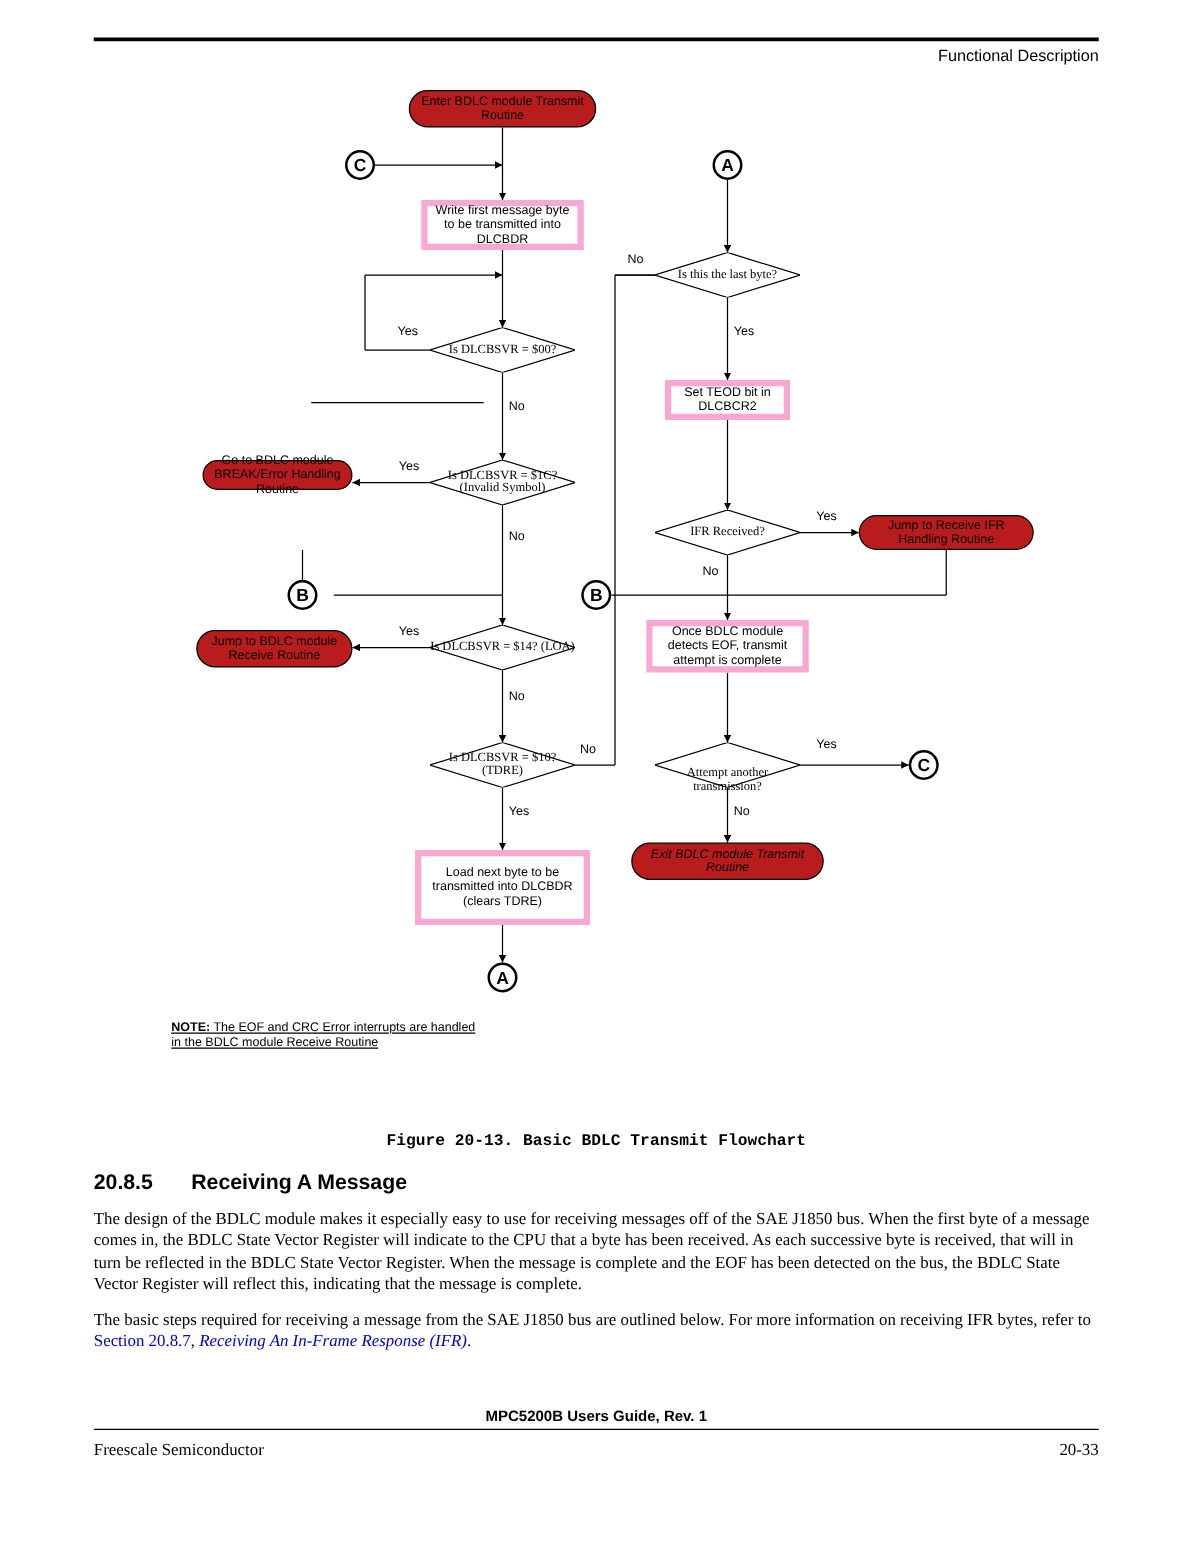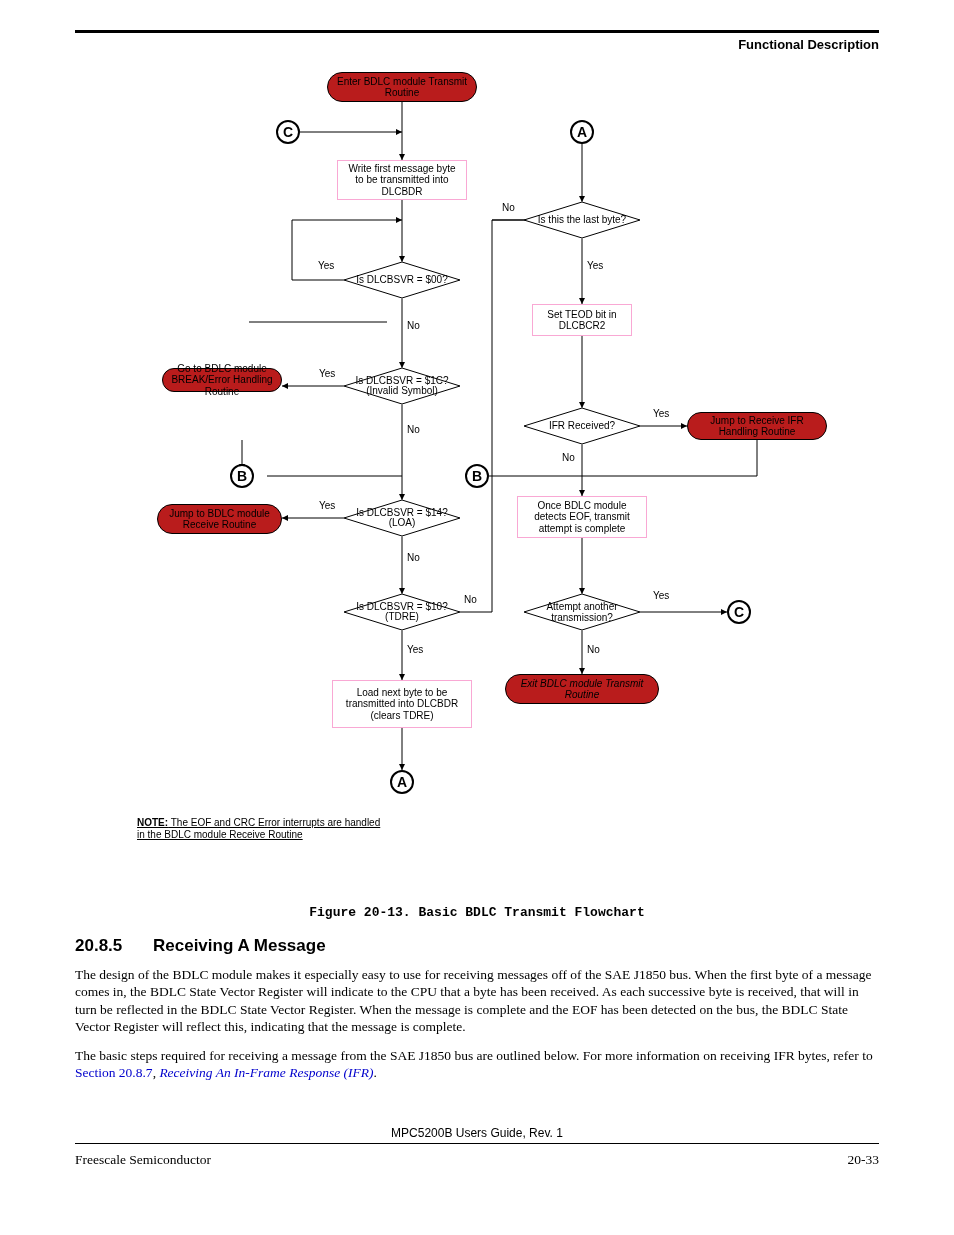--- a/index.html
+++ b/index.html
@@ -1,36 +1,36 @@
 <!DOCTYPE html>
 <html><head>
 <meta charset="utf-8">
 <style>
   * { box-sizing: border-box; }
   body { margin: 0; padding: 0; font-family: "Times New Roman", serif; background: #fff; width: 954px; }
   .page { padding: 30px 75px 30px 75px; }
   .top-rule { height: 3px; background: #000; margin-bottom: 4px; }
-  .header-right { text-align: right; font-family: Arial, Helvetica, sans-serif; font-weight: bold; font-size: 13px; margin-bottom: 20px; }
+  .header-right { text-align: right; font-family: Arial, Helvetica, sans-serif; font-weight: normal; font-size: 13px; margin-bottom: 20px; }
   .diagram { position: relative; width: 800px; height: 825px; margin: 0 auto 8px auto; font-family: Arial, Helvetica, sans-serif; font-size: 10px; }
   .node { position: absolute; text-align: center; line-height: 1.15; display: flex; align-items: center; justify-content: center; }
   .terminal { border: 1px solid #000; border-radius: 999px; padding: 2px 6px; background: #b91c1c; }
-  .process { border: 1px solid #f9a8d4; padding: 4px 6px; background: #fff; }
-  .decision { border: none; }
+  .process { border: 5px solid #f9a8d4; padding: 4px 6px; background: #fff; }
+  .decision { border: none; font-family: Liberation Serif, serif; }
   .conn { border: 2px solid #000; border-radius: 50%; width: 24px; height: 24px; font-size: 14px; font-weight: bold; background: #fff; }
   .label { position: absolute; font-size: 10px; background: #fff; }
   .annot { position: absolute; font-size: 10px; line-height: 1.2; }
   svg.lines { position: absolute; top: 0; left: 0; width: 800px; height: 825px; }
 
   .caption { text-align: center; font-family: Liberation Mono, monospace; font-weight: bold; font-size: 13px; margin: 8px 0 16px 0; }
   .section-head { font-family: Arial, Helvetica, sans-serif; font-weight: bold; font-size: 17px; margin: 14px 0 10px 0; }
   .sec-num { display: inline-block; width: 78px; }
   .body-text { font-size: 13.5px; line-height: 1.28; margin: 0 0 12px 0; }
   a.xref { color: #0000cc; text-decoration: none; }
   a.xref-it { color: #0000cc; font-style: italic; }
-  .footer-title { text-align: center; font-family: Arial, Helvetica, sans-serif; font-weight: normal; font-size: 12px; margin-top: 44px; }
+  .footer-title { text-align: center; font-family: Arial, Helvetica, sans-serif; font-weight: bold; font-size: 12px; margin-top: 44px; }
   .foot-rule { height: 1px; background: #000; margin-top: 3px; }
   .footer-line { display: flex; justify-content: space-between; font-size: 13.5px; margin-top: 8px; }
 </style>
 </head>
 <body>
 
 <div class="page">
   <div class="top-rule"></div>
   <div class="header-right">Functional Description</div>
 
@@ -132,21 +132,21 @@
 
     <div class="node decision" style="left:267px; top:522px;">
       <svg width="116" height="36">
           <polygon points="58,0 116,18 58,36 0,18" fill="#fff" stroke="#000"></polygon>
         </svg>
       <div style="position:absolute;left:0;top:0;width:116px;height:36px;display:flex;align-items:center;justify-content:center;line-height:1;">Is DLCBSVR = $10? (TDRE)</div>
     </div>
     <div class="label" style="left:387px; top:522px;">No</div>
     <div class="label" style="left:330px; top:572px;">Yes</div>
 
-    <div class="node process" style="left:255px; top:608px; width:140px; height:48px;">Load next byte to be transmitted into DLCBDR (clears TDRE)</div>
+    <div class="node process" style="left:255px; top:608px; width:140px; height:60px;">Load next byte to be transmitted into DLCBDR (clears TDRE)</div>
     <div class="node conn" style="left:313px; top:698px;">A</div>
 
     <div class="node conn" style="left:493px; top:48px;">A</div>
 
     <div class="node decision" style="left:447px; top:130px;">
       <svg width="116" height="36">
           <polygon points="58,0 116,18 58,36 0,18" fill="#fff" stroke="#000"></polygon>
         </svg>
       <div style="position:absolute;left:0;top:0;width:116px;height:36px;display:flex;align-items:center;justify-content:center;">Is this the last byte?</div>
     </div>
@@ -166,21 +166,21 @@
 
     <div class="node terminal" style="left:610px; top:340px; width:140px; height:28px;">Jump to Receive IFR Handling Routine</div>
     <div class="node conn" style="left:388px; top:392px;">B</div>
 
     <div class="node process" style="left:440px; top:424px; width:130px; height:42px;">Once BDLC module detects EOF, transmit attempt is complete</div>
 
     <div class="node decision" style="left:447px; top:522px;">
       <svg width="116" height="36">
           <polygon points="58,0 116,18 58,36 0,18" fill="#fff" stroke="#000"></polygon>
         </svg>
-      <div style="position:absolute;left:0;top:0;width:116px;height:36px;display:flex;align-items:center;justify-content:center;">Attempt another transmission?</div>
+      <div style="position:absolute;left:0;top:12px;width:116px;height:36px;display:flex;align-items:center;justify-content:center;">Attempt another transmission?</div>
     </div>
     <div class="label" style="left:576px; top:518px;">Yes</div>
     <div class="label" style="left:510px; top:572px;">No</div>
 
     <div class="node conn" style="left:650px; top:528px;">C</div>
 
     <div class="node terminal" style="left:428px; top:602px; width:154px; height:30px;font-style:italic;">Exit BDLC module Transmit Routine</div>
 
     <div class="annot" style="left:60px; top:745px; width:250px;text-decoration:underline;">
       <b>NOTE:</b><span> The EOF and CRC Error interrupts are handled in the BDLC module Receive Routine</span>

